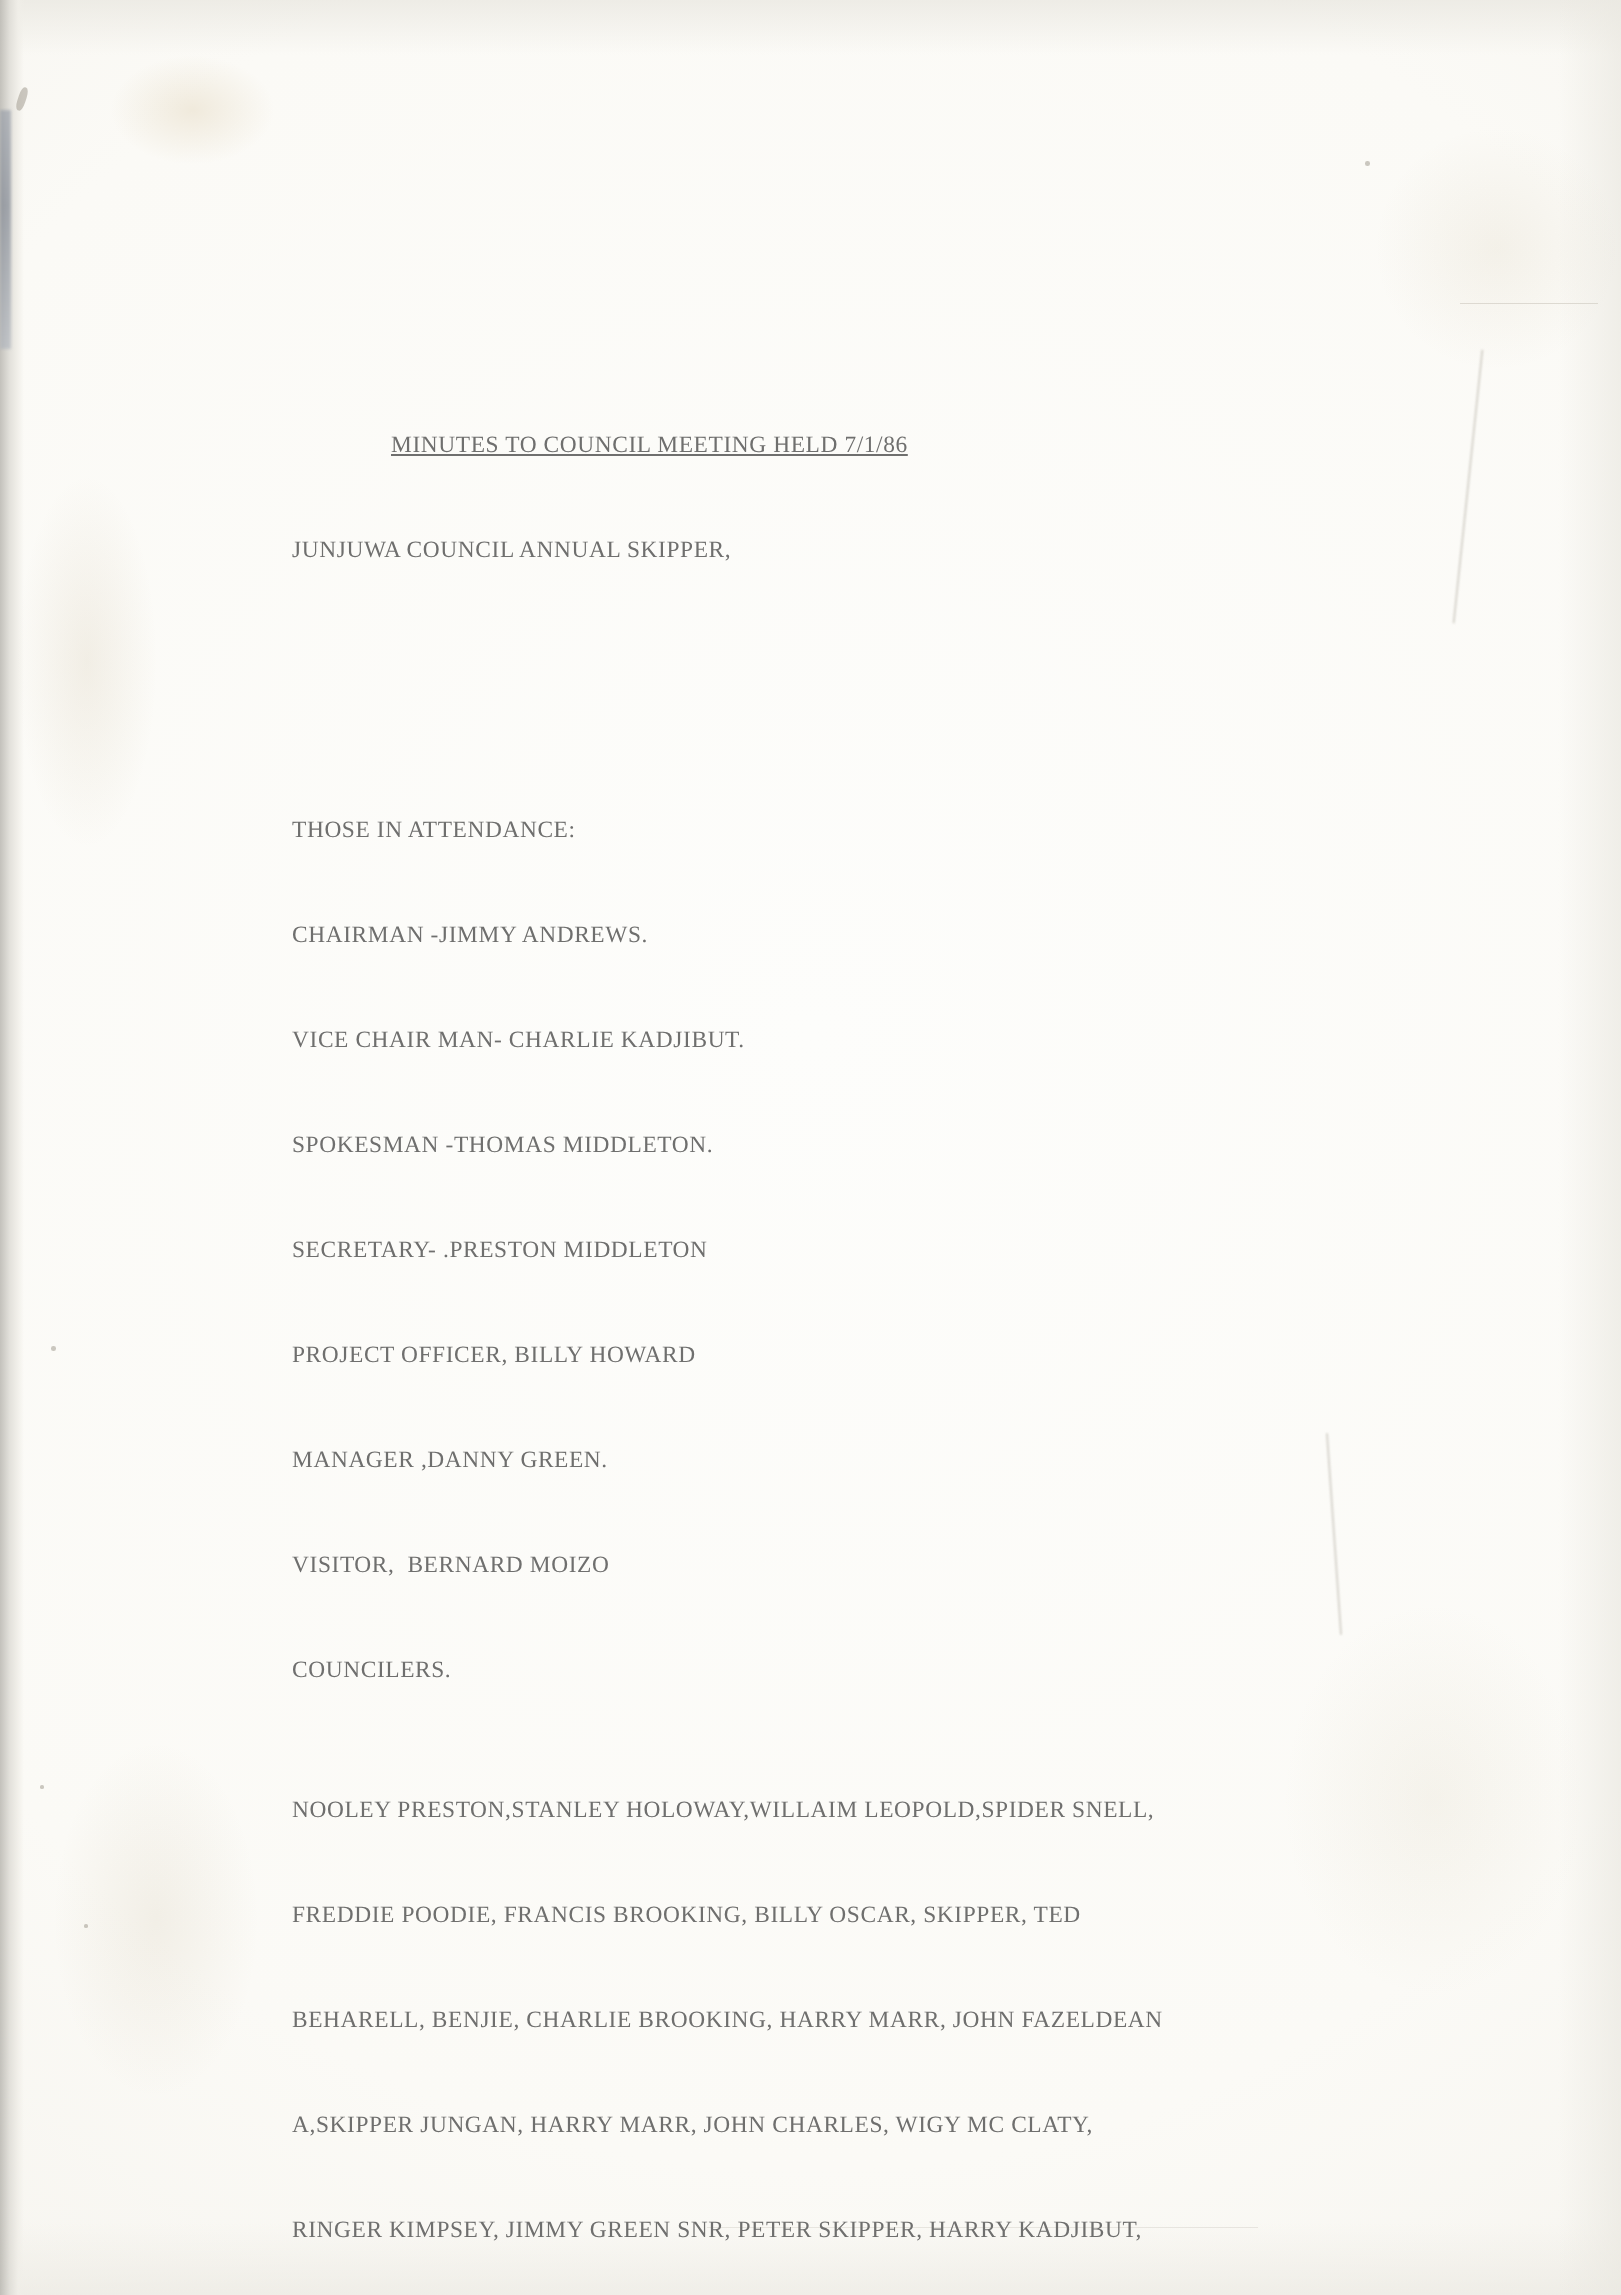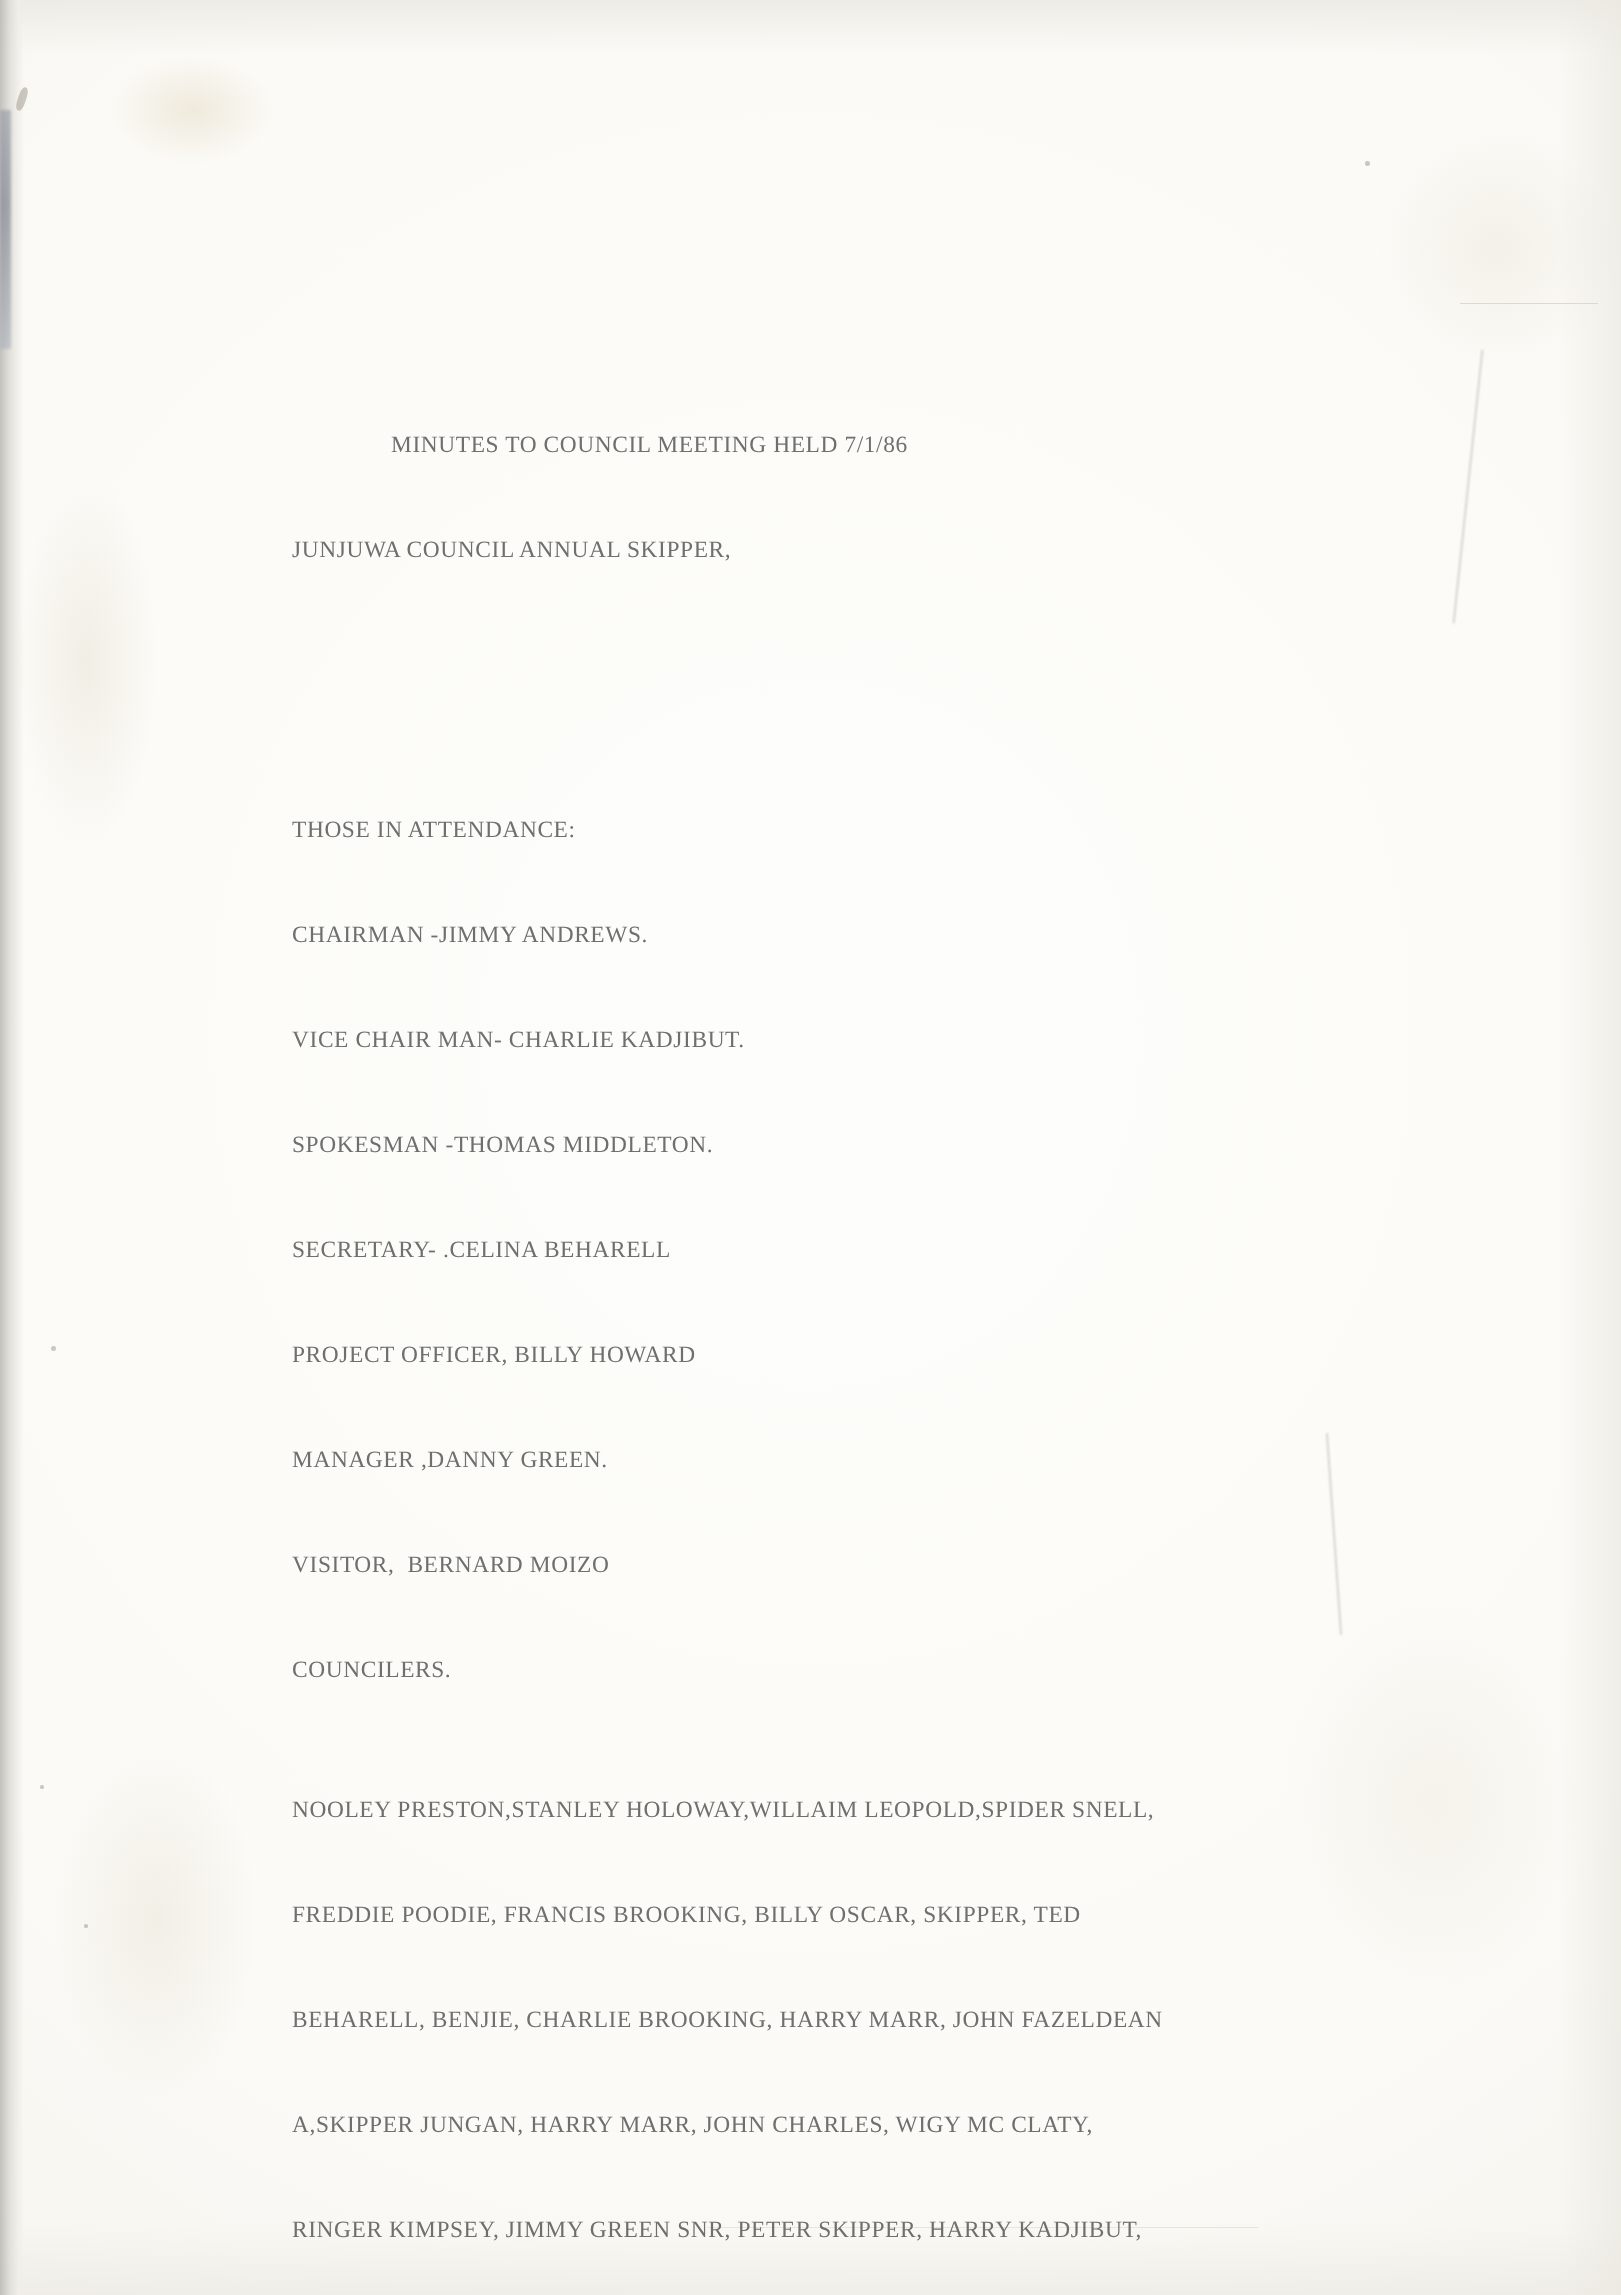--- a/index.html
+++ b/index.html
@@ -100,21 +100,21 @@
     font-size: 23.4px;
     line-height: 35px;
     letter-spacing: 0.6px;
     white-space: pre-wrap;
     text-rendering: geometricPrecision;
   }
   .line {
     white-space: pre-wrap;
     min-height: 35px;
   }
-  .indent-title { padding-left: 99px; }
+  .indent-title { padding-left: 99px; text-decoration: underline; }
   .blank { min-height: 35px; }
 
   
   .pencil {
     position: absolute;
     background: #b9b5aa;
     opacity: .55;
     pointer-events: none;
   }
 </style>
@@ -151,21 +151,21 @@
 
     <div class="line indent-title">MINUTES TO COUNCIL MEETING HELD 7/1/86</div>
     <div class="line">JUNJUWA COUNCIL ANNUAL SKIPPER,</div>
 
     <div class="line blank"></div>
 
     <div class="line">THOSE IN ATTENDANCE:</div>
     <div class="line">CHAIRMAN -JIMMY ANDREWS.</div>
     <div class="line">VICE CHAIR MAN- CHARLIE KADJIBUT.</div>
     <div class="line">SPOKESMAN -THOMAS MIDDLETON.</div>
-    <div class="line">SECRETARY- .CELINA BEHARELL</div>
+    <div class="line">SECRETARY- .PRESTON MIDDLETON</div>
     <div class="line">PROJECT OFFICER, BILLY HOWARD</div>
     <div class="line">MANAGER ,DANNY GREEN.</div>
     <div class="line">VISITOR,  BERNARD MOIZO</div>
     <div class="line">COUNCILERS.</div>
 
     <div class="line">NOOLEY PRESTON,STANLEY HOLOWAY,WILLAIM LEOPOLD,SPIDER SNELL,</div>
     <div class="line">FREDDIE POODIE, FRANCIS BROOKING, BILLY OSCAR, SKIPPER, TED</div>
     <div class="line">BEHARELL, BENJIE, CHARLIE BROOKING, HARRY MARR, JOHN FAZELDEAN</div>
     <div class="line">A,SKIPPER JUNGAN, HARRY MARR, JOHN CHARLES, WIGY MC CLATY,</div>
     <div class="line">RINGER KIMPSEY, JIMMY GREEN SNR, PETER SKIPPER, HARRY KADJIBUT,</div>

